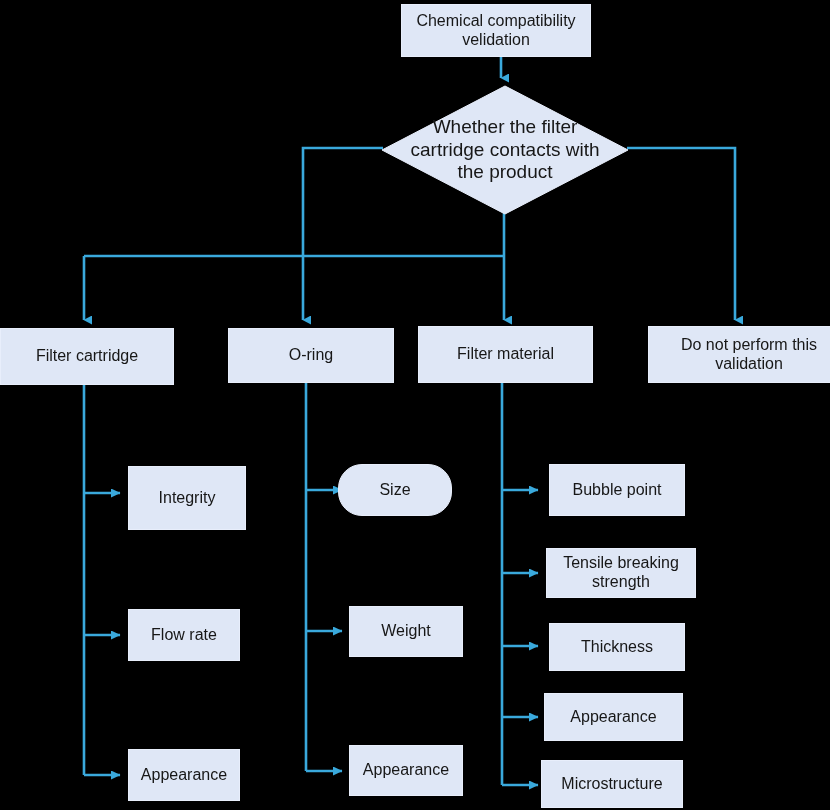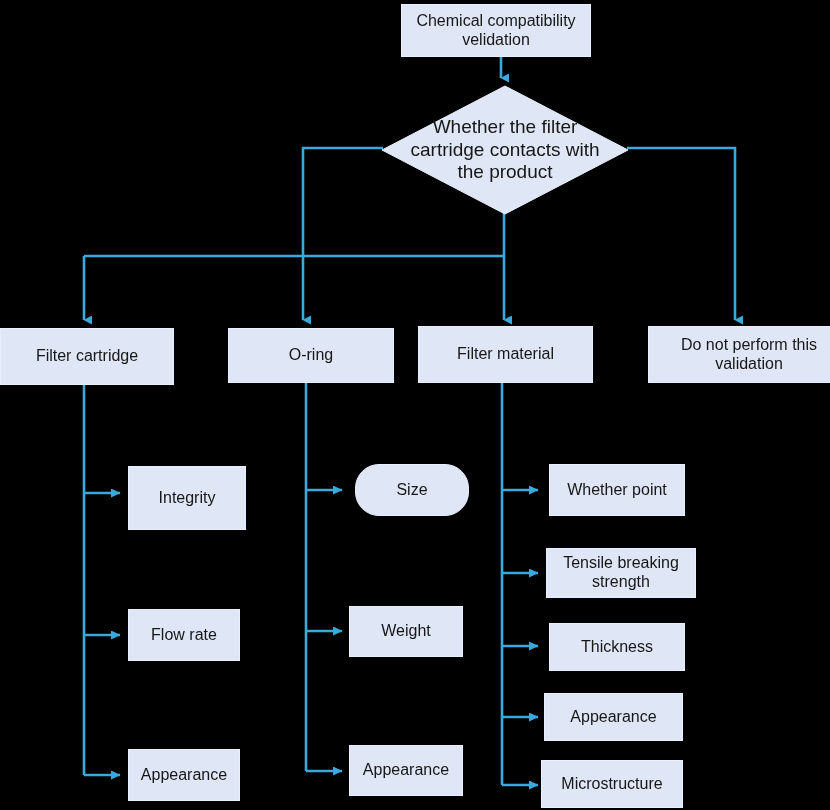--- a/index.html
+++ b/index.html
@@ -152,34 +152,34 @@
   </div>
 
   <div class="node" style="left:128px; top:609px; width:112px; height:52px;text-align:center;">
     <span class="node-label">Flow rate</span>
   </div>
 
   <div class="node" style="left:128px; top:749px; width:112px; height:52px;">
     <span class="node-label">Appearance</span>
   </div>
 
-  <div class="node" style="left:355px; top:464px; width:114px; height:52px;border-radius:24px;">
+  <div class="node" style="left:338px; top:464px; width:114px; height:52px;border-radius:24px;">
     <span class="node-label">Size</span>
   </div>
 
   <div class="node" style="left:349px; top:606px; width:114px; height:51px;">
     <span class="node-label">Weight</span>
   </div>
 
   <div class="node" style="left:349px; top:745px; width:114px; height:51px;">
     <span class="node-label">Appearance</span>
   </div>
 
   <div class="node" style="left:549px; top:464px; width:136px; height:52px;">
-    <span class="node-label">Whether point</span>
+    <span class="node-label">Bubble point</span>
   </div>
 
   <div class="node wrap" style="left:546px; top:548px; width:150px; height:50px;">
     <span class="node-label">Tensile breaking strength</span>
   </div>
 
   <div class="node" style="left:549px; top:623px; width:136px; height:48px;">
     <span class="node-label">Thickness</span>
   </div>
 

